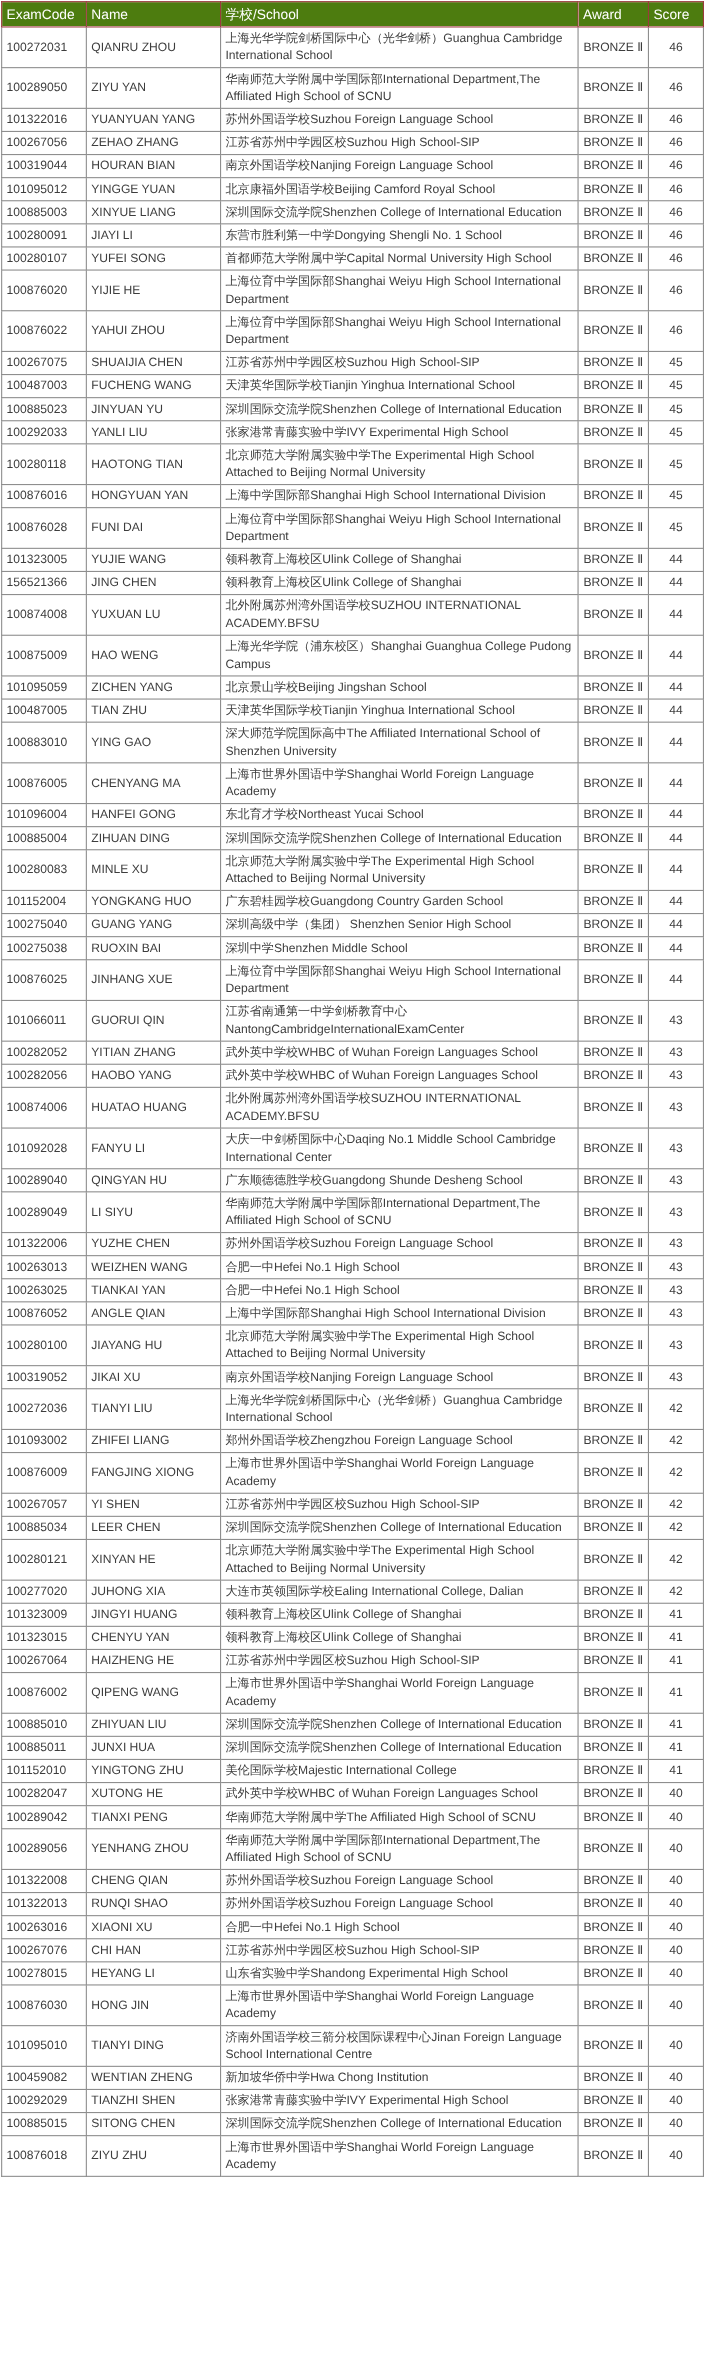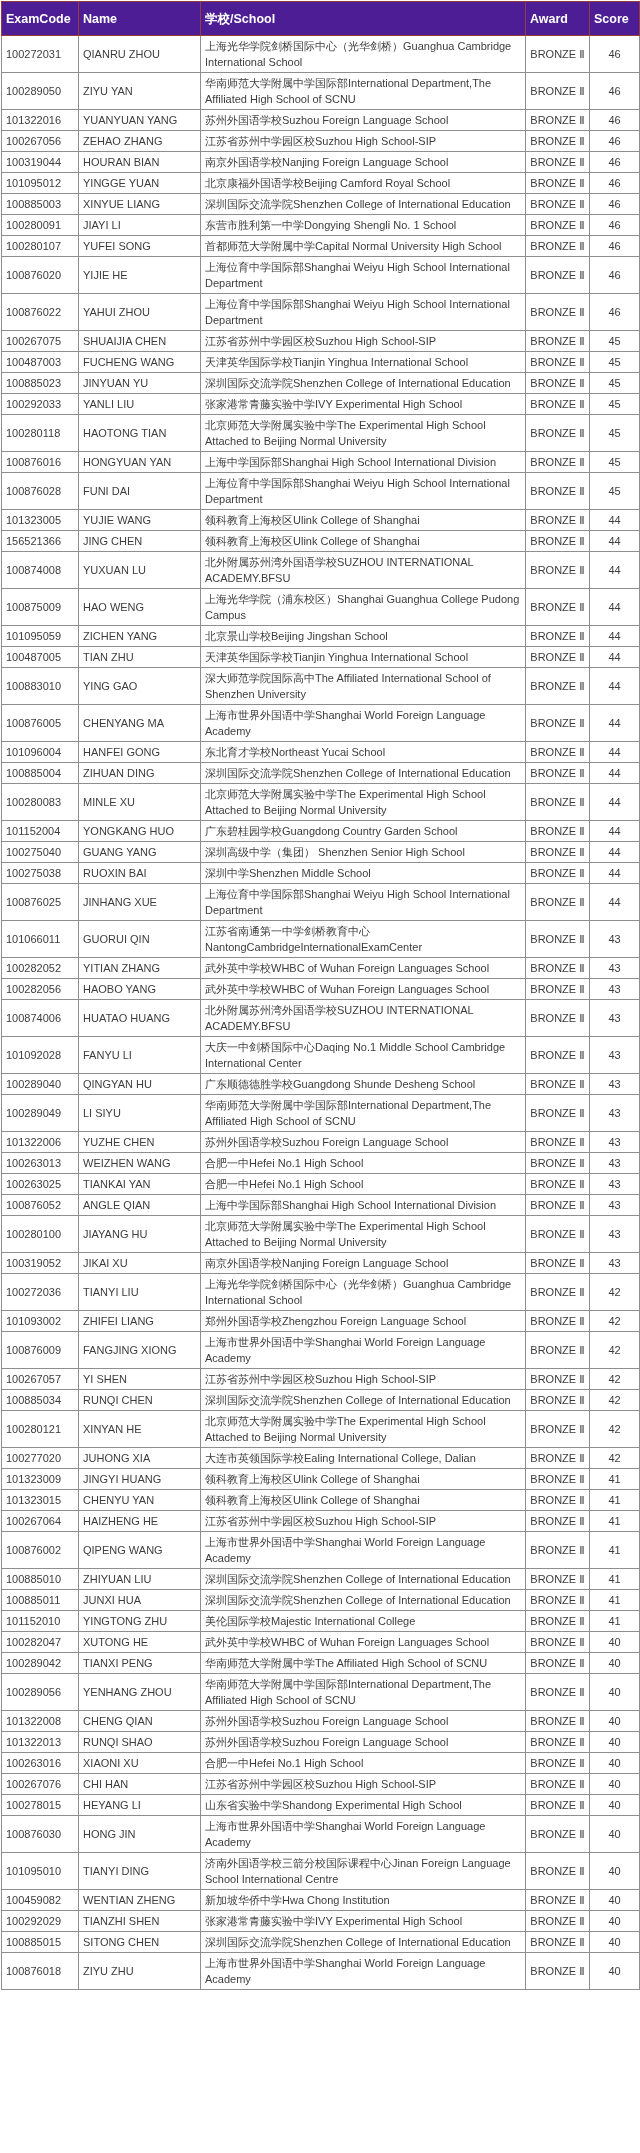--- a/index.html
+++ b/index.html
@@ -20,27 +20,27 @@
     table-layout: fixed;
     border: 1px solid #8e8e8e;
   }
   col.c-code   { width: 77px; }
   col.c-name   { width: 122px; }
   col.c-school { width: 325px; }
   col.c-award  { width: 64px; }
   col.c-score  { width: 50px; }
 
   thead th {
-    background: #4c1d95;
+    background: #4d7c0f;
     color: #ffffff;
     font-size: 12.5px;
-    font-weight: bold;
+    font-weight: normal;
     text-align: left;
     padding: 3px 4px;
-    height: 34px;
+    height: 23px;
     border: 1px solid #9a3b3b;
     line-height: 16px;
     white-space: nowrap;
     overflow: hidden;
   }
   thead th.center { text-align: left; }
 
   tbody td {
     border: 1px solid #8e8e8e;
     font-size: 11px;
@@ -425,21 +425,21 @@
   </tr>
         <tr>
     <td class="code">100267057</td>
     <td class="name">YI SHEN</td>
     <td class="school">江苏省苏州中学园区校Suzhou High School-SIP</td>
     <td class="award">BRONZE Ⅱ</td>
     <td class="score">42</td>
   </tr>
         <tr>
     <td class="code">100885034</td>
-    <td class="name">RUNQI CHEN</td>
+    <td class="name">LEER CHEN</td>
     <td class="school">深圳国际交流学院Shenzhen College of International Education</td>
     <td class="award">BRONZE Ⅱ</td>
     <td class="score">42</td>
   </tr>
         <tr>
     <td class="code">100280121</td>
     <td class="name">XINYAN HE</td>
     <td class="school">北京师范大学附属实验中学The Experimental High School Attached to Beijing Normal University</td>
     <td class="award">BRONZE Ⅱ</td>
     <td class="score">42</td>

